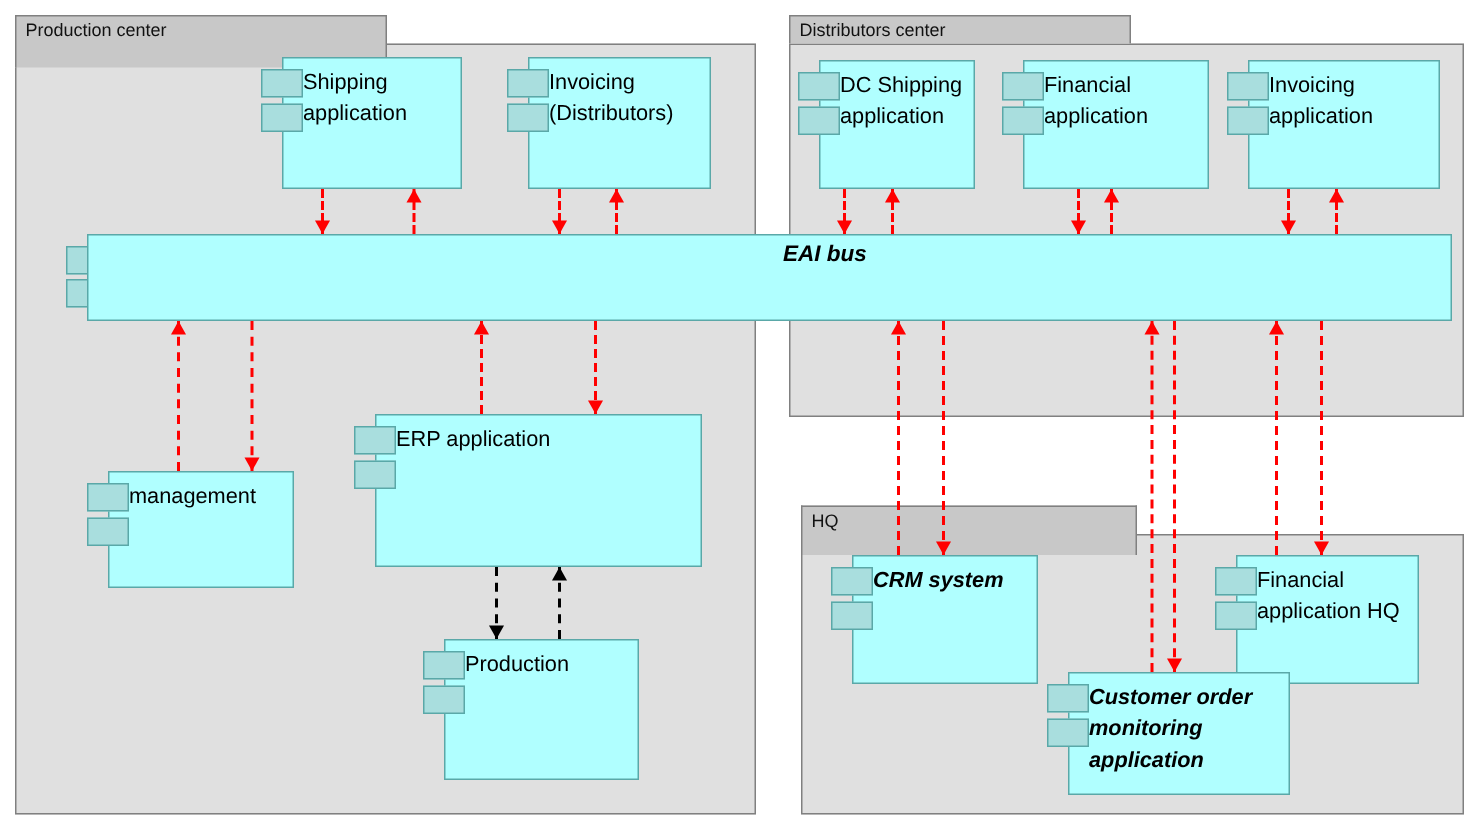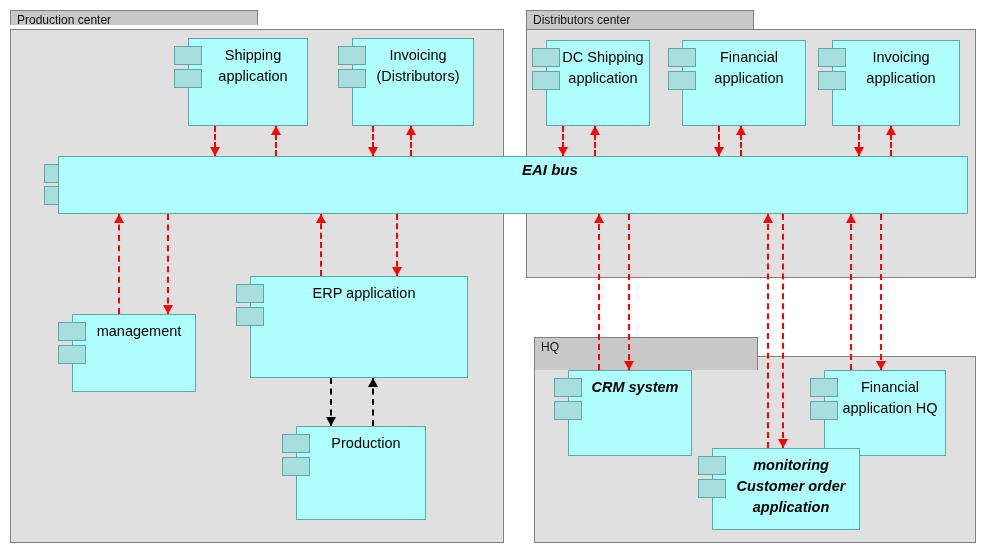--- a/index.html
+++ b/index.html
@@ -11,21 +11,21 @@
   .pkg-tab{position:absolute;left:0;top:0;box-sizing:border-box;
            background:#c8c8c8;border:1px solid #808080;border-bottom:none;
            font-size:12px;color:#111;line-height:19px;padding-left:6px;
            white-space:nowrap;z-index:2;}
   .pkg-body{position:absolute;left:0;box-sizing:border-box;
             background:#e0e0e0;border:1px solid #808080;z-index:1;}
 
   
   .comp{position:absolute;box-sizing:border-box;background:#b0ffff;
         border:1px solid #5aa8a8;z-index:5;}
-  .comp-label{position:absolute;left:0;right:0;text-align:center;
+  .comp-label{position:absolute;left:0;right:0;
               font-size:14.5px;color:#000;line-height:21px;z-index:6;
               padding-left:14px;padding-right:4px;box-sizing:border-box;}
   .comp-label.bold-ital{font-weight:bold;font-style:italic;}
   
   .tabpin{position:absolute;width:26px;height:17px;background:#a9dede;
           border:1px solid #5aa8a8;z-index:7;}
 
   
   #eai-bus{position:absolute;box-sizing:border-box;background:#b0ffff;
            border:1px solid #5aa8a8;z-index:8;}
@@ -42,21 +42,21 @@
   .arrow.black.down{border-left:5px solid transparent;border-right:5px solid transparent;border-top:9px solid #000000;}
   .arrow.black.up{border-left:5px solid transparent;border-right:5px solid transparent;border-bottom:9px solid #000000;}
 </style>
 </head>
 <body>
 
 <div id="canvas">
   <div id="pkg-layer">
       <div class="pkg" style="left: 10px; top: 10px; width: 494px; height: 533px;">
         <div class="pkg-body" style="top: 19px; width: 494px; height: 514px;"></div>
-        <div class="pkg-tab" style="width: 248px; height: 15px;">Production center</div>
+        <div class="pkg-tab" style="width: 248px; height: 35px;">Production center</div>
       </div>
       <div class="pkg" style="left: 526px; top: 10px; width: 450px; height: 268px;">
         <div class="pkg-body" style="top: 19px; width: 450px; height: 249px;"></div>
         <div class="pkg-tab" style="width: 228px; height: 19px;">Distributors center</div>
       </div>
       <div class="pkg" style="left: 534px; top: 337px; width: 442px; height: 206px;">
         <div class="pkg-body" style="top: 19px; width: 442px; height: 187px;"></div>
         <div class="pkg-tab" style="width: 224px; height: 33px;">HQ</div>
       </div>
     </div>
@@ -176,18 +176,18 @@
       <div class="tabpin" style="left: 810px; top: 378px;"></div>
       <div class="tabpin" style="left: 810px; top: 401px;"></div>
       <div class="comp-label" style="left: 824px; top: 377px; width: 122px;">
         <div>Financial</div>
         <div>application HQ</div>
       </div>
       <div class="comp" style="left: 712px; top: 448px; width: 148px; height: 82px;"></div>
       <div class="tabpin" style="left: 698px; top: 456px;"></div>
       <div class="tabpin" style="left: 698px; top: 479px;"></div>
       <div class="comp-label bold-ital" style="left: 712px; top: 455px; width: 148px;">
+        <div>Customer order</div>
         <div>monitoring</div>
-        <div>Customer order</div>
         <div>application</div>
       </div>
     </div>
 </div>
 
 </body></html>

